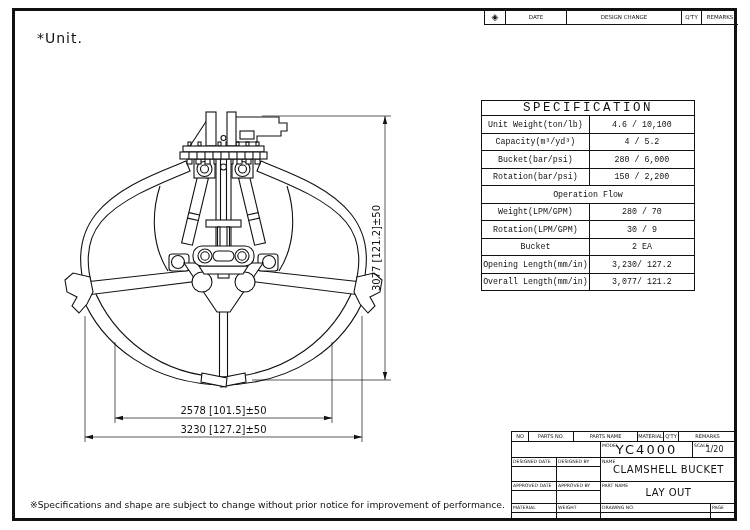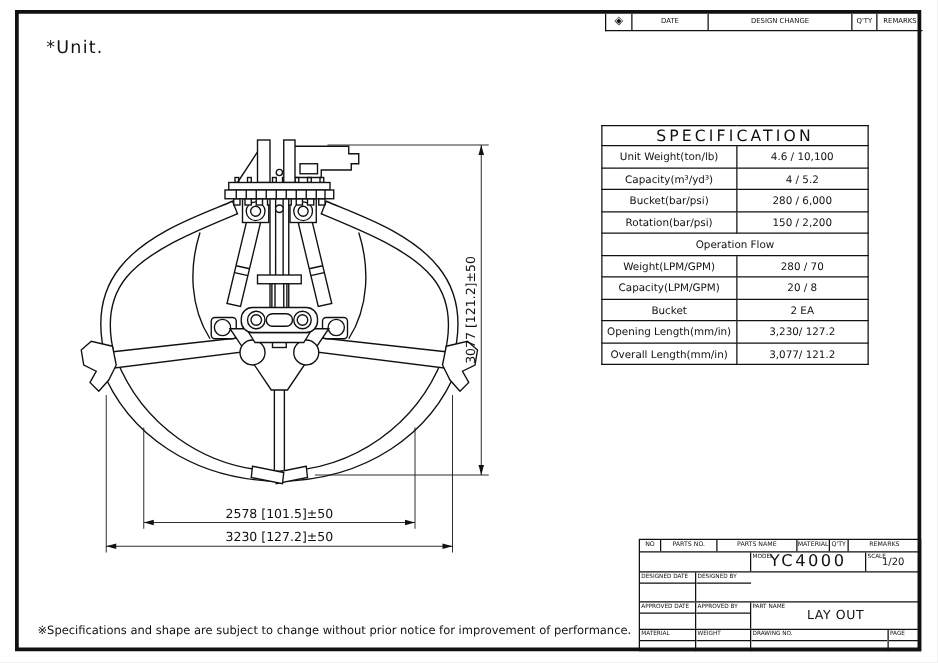--- a/index.html
+++ b/index.html
@@ -13,21 +13,21 @@
          font-size:5.5px;line-height:13px;text-align:center;}
   #rev-strip .cell{border-right:1px solid #111;overflow:hidden;white-space:nowrap;}
   #rev-strip .cell:last-child{border-right:none;}
   .rev-sym{width:20px;font-size:9px;}
   .rev-date{width:60px;} .rev-change{width:114px;} .rev-qty{width:19px;} .rev-rem{flex:1;}
   
   #temp-note{position:absolute;left:37px;top:30px;font-size:14px;letter-spacing:1px;}
   #footnote{position:absolute;left:30px;top:499px;font-size:9.2px;white-space:nowrap;}
   
   #spec{position:absolute;left:481px;top:100px;width:214px;border-collapse:collapse;
-        font-size:8.3px;}
+        font-size:8.3px;font-family:Liberation Mono, monospace;}
   #spec td,#spec th{border:1px solid #111;padding:0;height:16.5px;text-align:center;
         white-space:nowrap;overflow:hidden;}
   #spec th{height:13px;font-size:12.5px;font-weight:normal;letter-spacing:2.5px;}
   #spec .lab{width:107px;} #spec .val{width:107px;}
   
   #tblock{position:absolute;left:511px;top:431px;width:226px;height:90px;
           border:1px solid #111;box-sizing:border-box;font-size:5px;}
   .tb-row{display:flex;border-bottom:1px solid #111;box-sizing:border-box;}
   .tb-row:last-child{border-bottom:none;}
   .tb-cell{border-right:1px solid #111;box-sizing:border-box;position:relative;overflow:hidden;}
@@ -86,22 +86,22 @@
           <td class="val">150 / 2,200</td>
         </tr>
     <tr>
           <td colspan="2">Operation Flow</td>
         </tr>
     <tr>
           <td class="lab">Weight(LPM/GPM)</td>
           <td class="val">280 / 70</td>
         </tr>
     <tr>
-          <td class="lab">Capacity(LPM/GPM)</td>
-          <td class="val">20 / 8</td>
+          <td class="lab">Rotation(LPM/GPM)</td>
+          <td class="val">30 / 9</td>
         </tr>
     <tr>
           <td class="lab">Bucket</td>
           <td class="val">2 EA</td>
         </tr>
     <tr>
           <td class="lab">Opening Length(mm/in)</td>
           <td class="val">3,230/ 127.2</td>
         </tr>
     <tr>
@@ -234,20 +234,24 @@
       <div class="tb-cell tb-divided" style="width:45px">
         <div class="tb-labstrip">
             <span class="tb-lab">DESIGNED DATE</span>
           </div>
       </div>
       <div class="tb-cell tb-divided" style="width:44px">
         <div class="tb-labstrip">
             <span class="tb-lab">DESIGNED BY</span>
           </div>
       </div>
+      <div class="tb-cell" style="flex:1">
+        <span class="tb-lab">NAME</span>
+        <div class="tb-center name-val">CLAMSHELL BUCKET</div>
+      </div>
     </div>
     <div class="tb-row" style="height:22px">
       <div class="tb-cell tb-divided" style="width:45px">
         <div class="tb-labstrip">
             <span class="tb-lab">APPROVED DATE</span>
           </div>
       </div>
       <div class="tb-cell tb-divided" style="width:44px">
         <div class="tb-labstrip">
             <span class="tb-lab">APPROVED BY</span>

